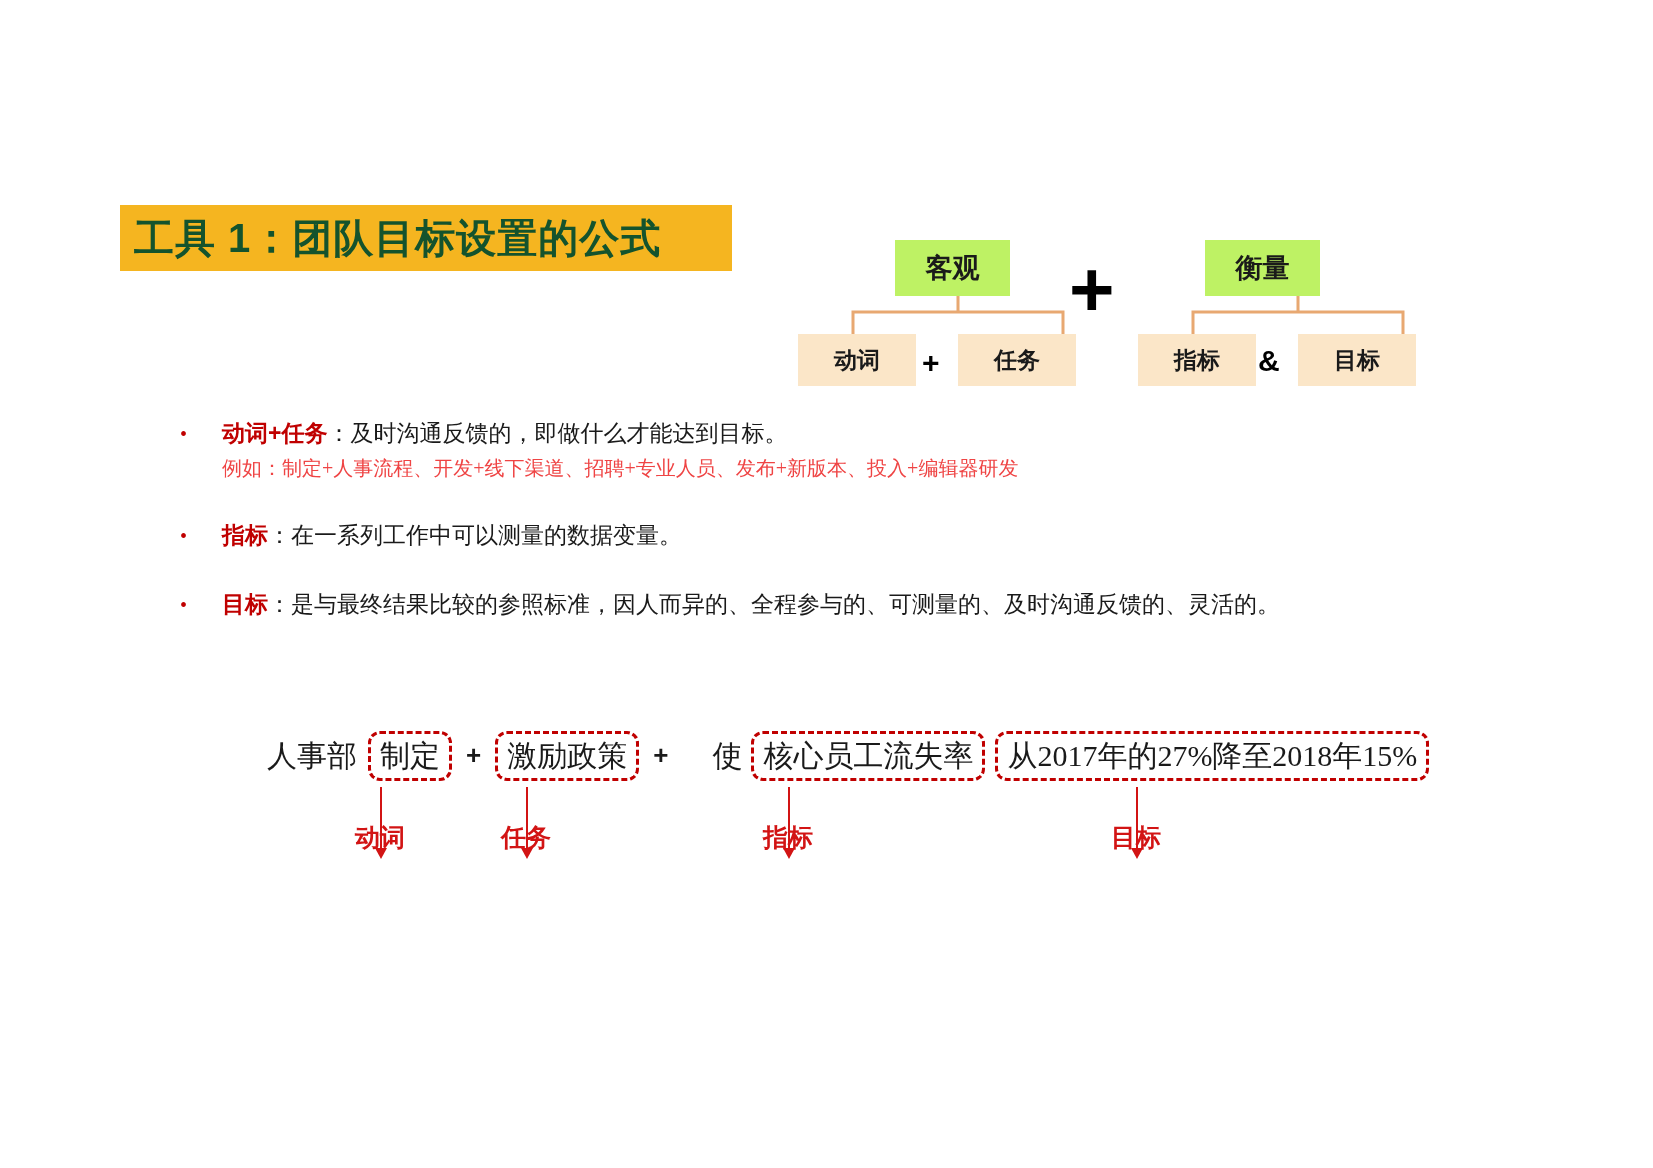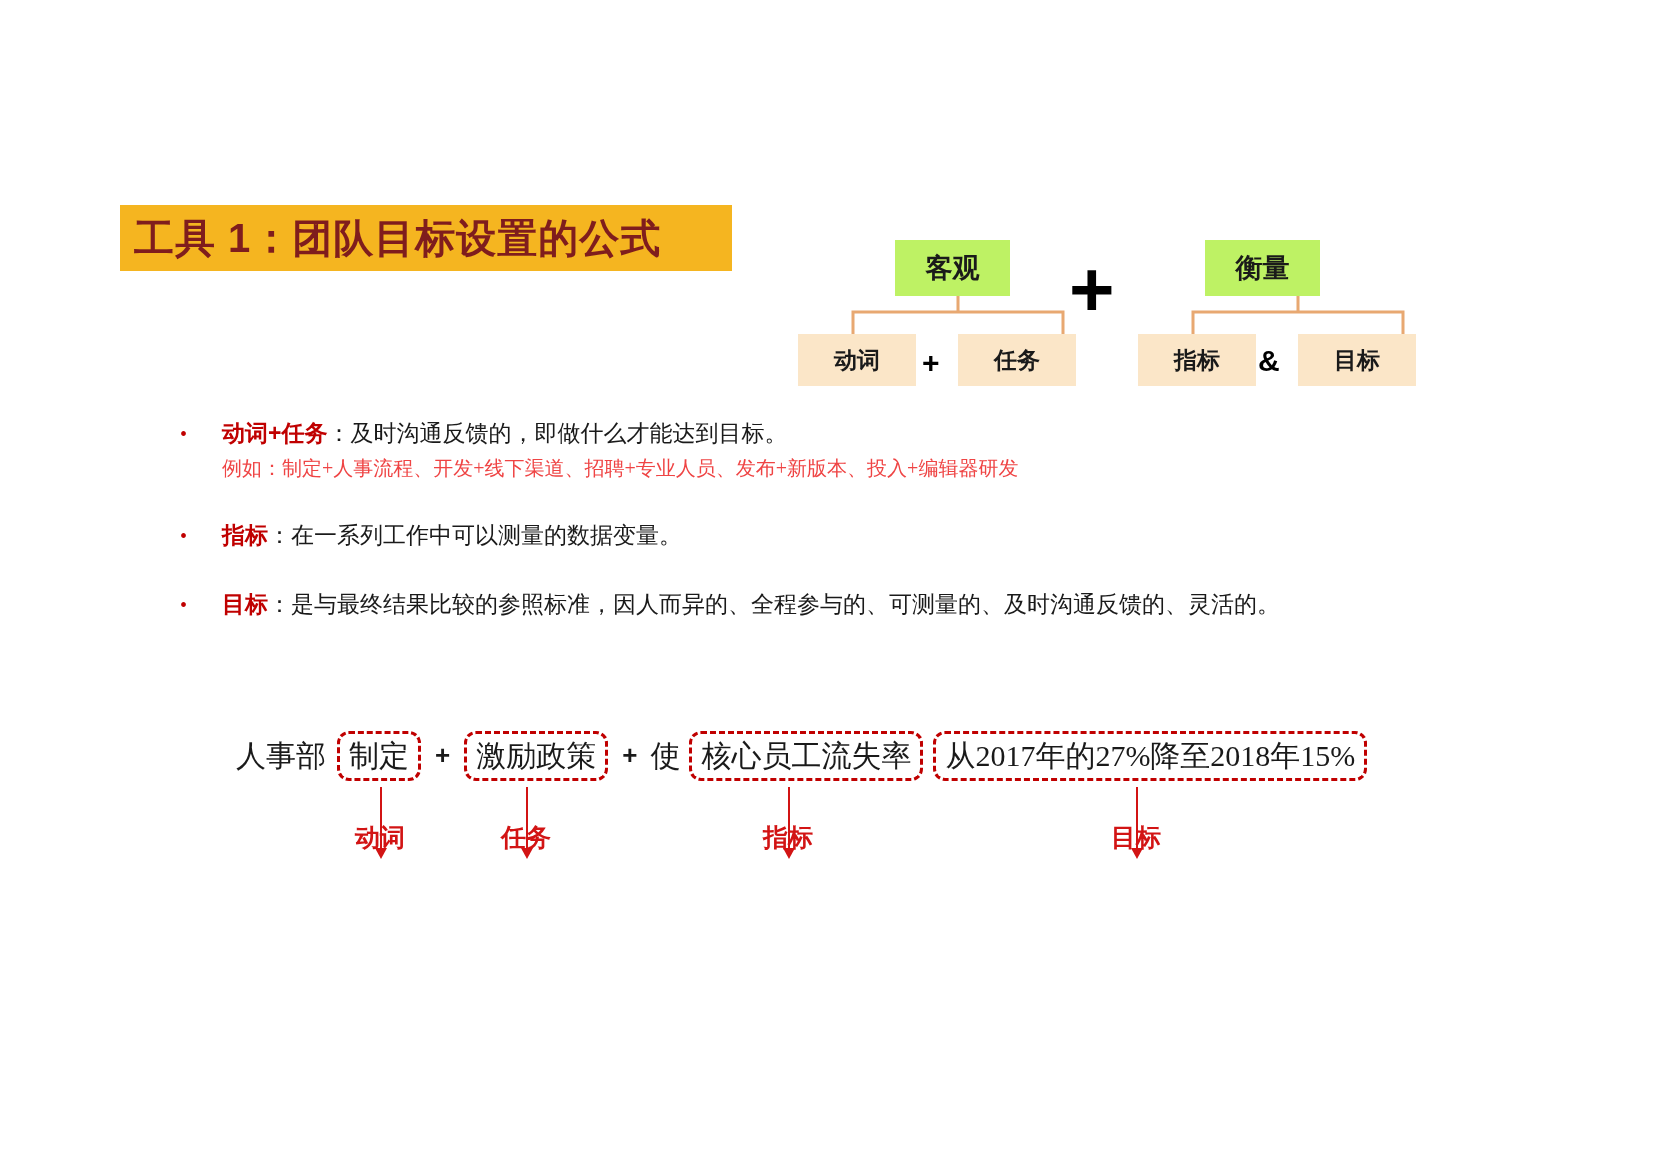--- a/index.html
+++ b/index.html
@@ -30,21 +30,21 @@
     width: 612px;
     height: 66px;
     background: #f5b520;
     display: flex;
     align-items: center;
   }
   .title-text {
     font-family: "Liberation Sans", "DejaVu Sans", sans-serif;
     font-weight: bold;
     font-size: 40px;
-    color: #7f1d1d;
+    color: #14532d;
     letter-spacing: 1px;
     padding-left: 14px;
     line-height: 1;
     white-space: nowrap;
   }
 
   
   .diagram {
     position: absolute;
     left: 790px;
@@ -169,20 +169,21 @@
     display: flex;
     align-items: center;
     white-space: nowrap;
     font-family: "Liberation Sans", "DejaVu Sans", sans-serif;
     font-size: 30px;
     color: #1a1a1a;
   }
   .seg-plain {
     padding: 0 6px;
     line-height: 1.05;
+    margin-left: 31px;
   }
   .seg-op {
     padding: 0 9px;
     font-weight: bold;
     font-size: 26px;
   }
   .seg-boxed {
     position: relative;
     border: 3px dashed #c00000;
     border-radius: 12px;

